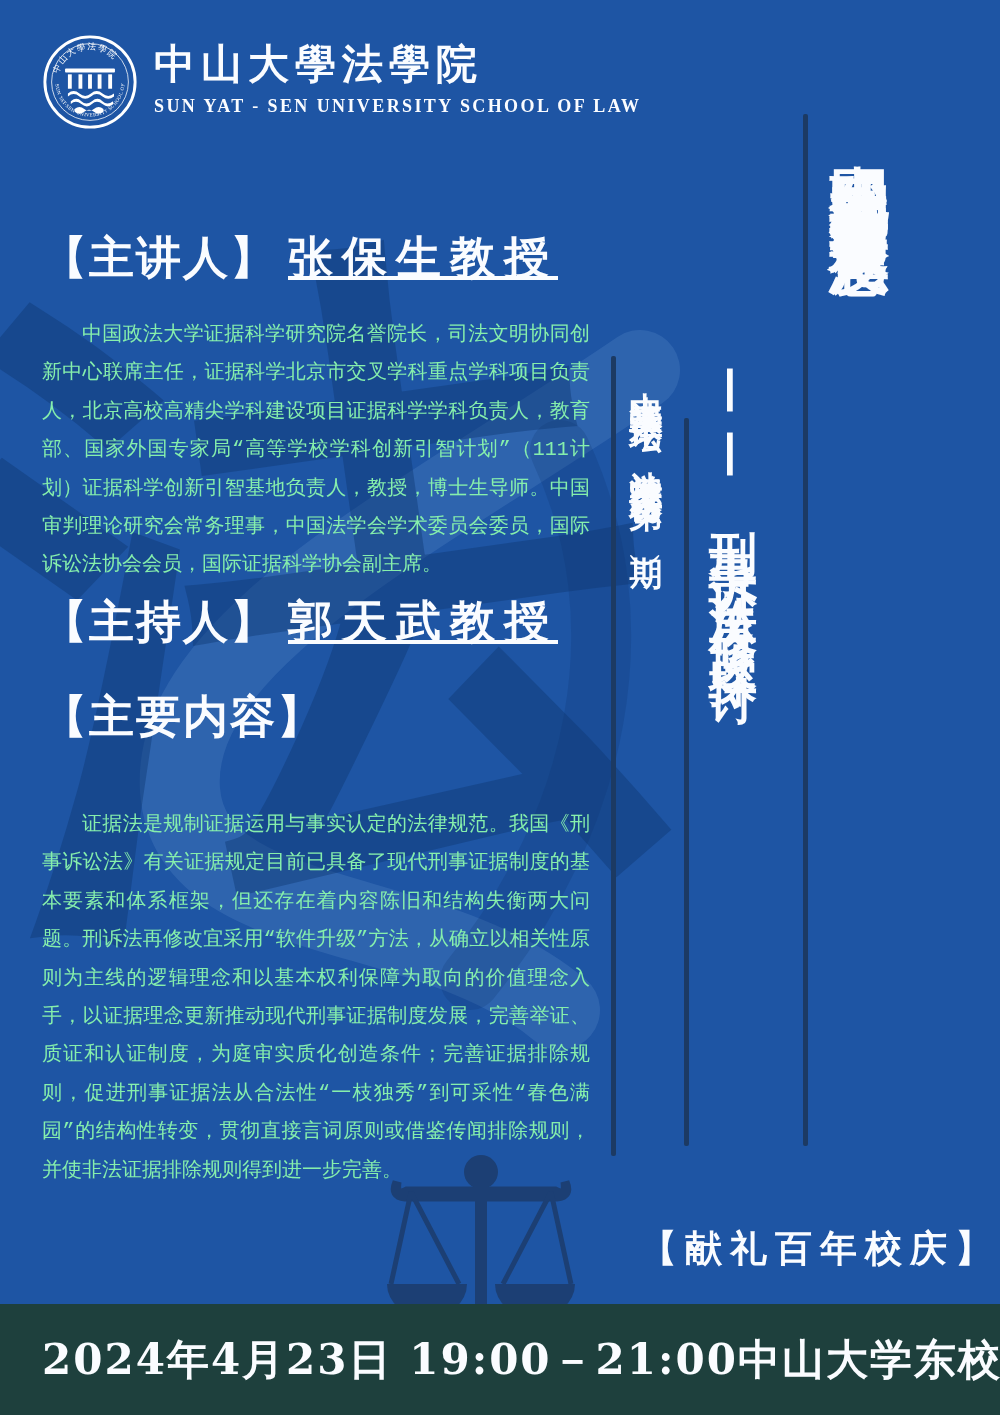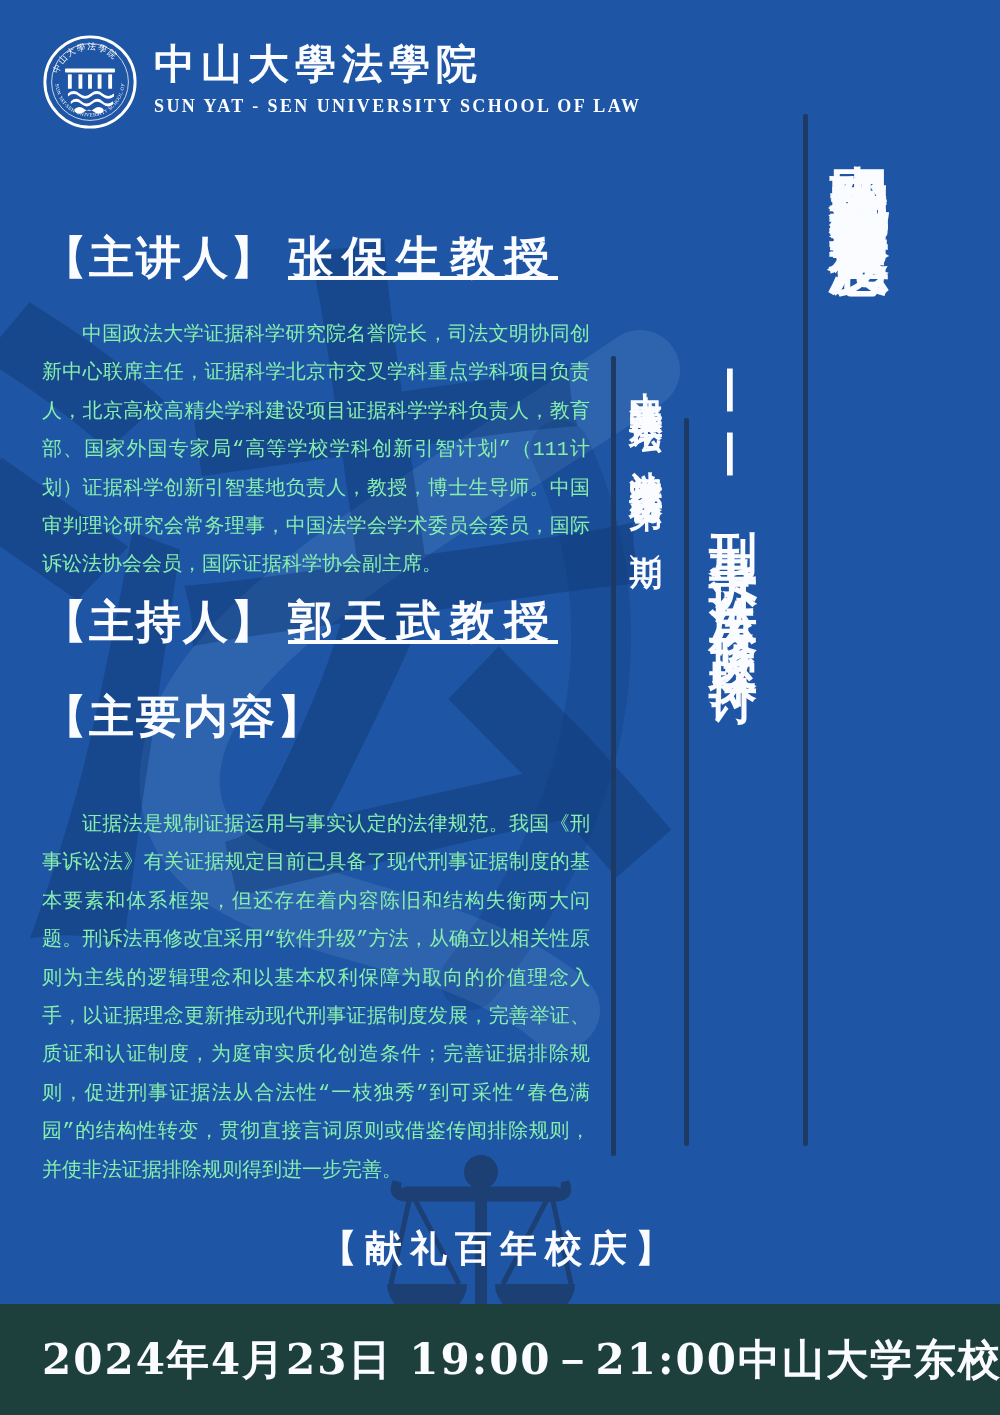--- a/index.html
+++ b/index.html
@@ -52,21 +52,21 @@
   #vline-forum{left:611px;top:356px;height:800px;}
   .vtext{
     position:absolute;writing-mode:vertical-rl;text-orientation:mixed;
     font-family:"DejaVu Serif",serif;font-weight:bold;white-space:nowrap;
   }
   #vtitle-main{left:820px;top:118px;height:1035px;font-size:59px;letter-spacing:5px;}
   #vtitle-sub{left:702px;top:366px;height:785px;font-size:48px;letter-spacing:16px;}
   #vtitle-forum{left:623px;top:366px;height:795px;font-size:33px;letter-spacing:4px;font-weight:600;}
   
   .tribute{
-    position:absolute;left:0;top:1224px;width:1000px;text-align:center;
+    position:absolute;left:0;top:1224px;width:1000px;text-align:right;
     font-family:"DejaVu Serif",serif;font-weight:bold;font-size:37px;letter-spacing:8px;
   }
   
   .scales{position:absolute;left:383px;top:1144px;}
   
   .footer{
     position:absolute;left:0;top:1304px;width:1000px;height:111px;
     background:#1e403d;display:flex;align-items:center;
     justify-content:space-between;padding:8px 42px;box-sizing:border-box;
   }

